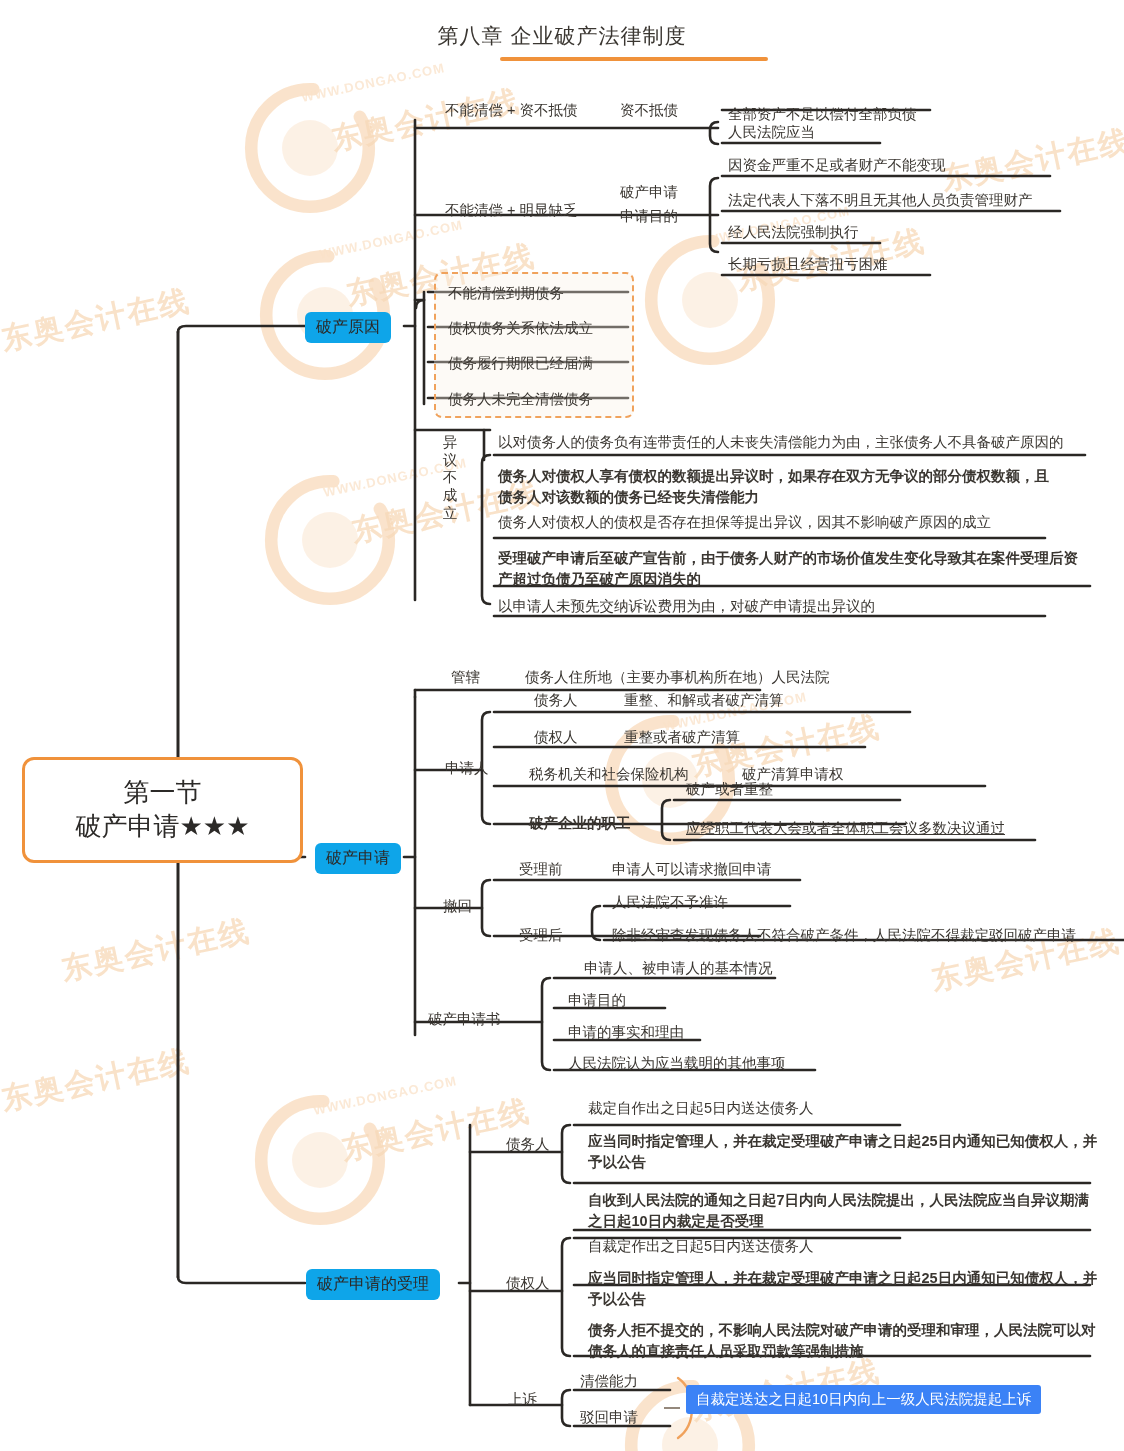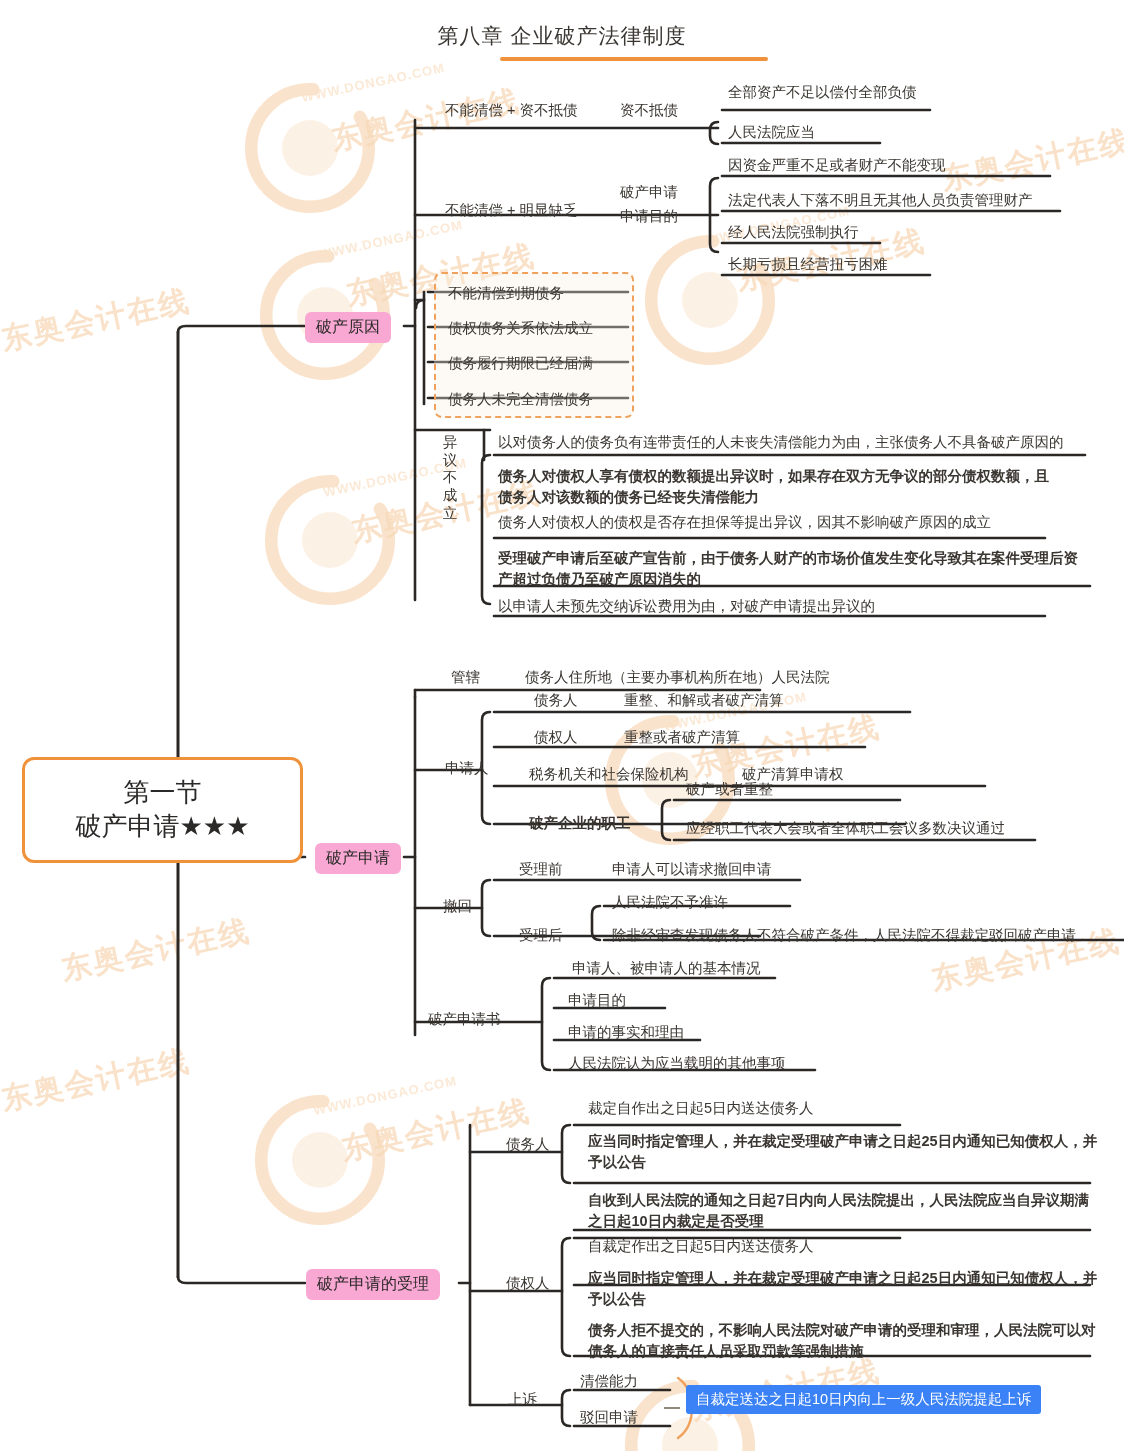--- a/index.html
+++ b/index.html
@@ -19,21 +19,21 @@
               background:#f0923b;border-radius:2px;}
 
   .node{position:absolute;white-space:nowrap;font-size:14.5px;line-height:1.45;color:#3a3631;}
   .node.wrap{white-space:normal;font-weight:bold;}
 
   .root{position:absolute;left:22px;top:757px;width:275px;height:100px;
         border:3px solid #f0923b;border-radius:12px;background:#fff;
         display:flex;flex-direction:column;align-items:center;justify-content:center;
         font-size:26px;line-height:1.3;color:#2c2a28;}
 
-  .tag{position:absolute;background:#f9a8d4;color:#2c2a28;border-radius:6px;
+  .tag{position:absolute;background:#0ea5e9;color:#2c2a28;border-radius:6px;
        padding:5px 11px;font-size:16px;white-space:nowrap;}
 
   .hl{position:absolute;background:#3b82f6;color:#fff;border-radius:3px;
       padding:5px 10px;font-size:14.5px;white-space:nowrap;}
 
   .dashbox{position:absolute;border:2px dashed #f0a25c;border-radius:8px;
            background:rgba(250,240,228,0.35);}
 
   .vtext{position:absolute;font-size:14.5px;line-height:1.22;text-align:center;width:18px;color:#3a3631;}
 </style>
@@ -213,21 +213,21 @@
     <span>第一节</span>
     <span>破产申请★★★</span>
   </div>
 
   <div class="tag" style="left:305px;top:312px;">破产原因</div>
   <div class="tag" style="left:315px;top:843px;">破产申请</div>
   <div class="tag" style="left:306px;top:1269px;">破产申请的受理</div>
 
   <div class="node" style="left:445px;top:100px;">不能清偿 + 资不抵债</div>
   <div class="node" style="left:620px;top:100px;">资不抵债</div>
-  <div class="node" style="left:728px;top:82px;text-align:right;">全部资产不足以偿付全部负债</div>
+  <div class="node" style="left:728px;top:104px;text-align:right;">全部资产不足以偿付全部负债</div>
   <div class="node" style="left:728px;top:122px;">人民法院应当</div>
 
   <div class="node" style="left:445px;top:200px;">不能清偿 + 明显缺乏</div>
   <div class="node" style="left:620px;top:182px;">破产申请</div>
   <div class="node" style="left:620px;top:206px;">申请目的</div>
   <div class="node" style="left:728px;top:155px;">因资金严重不足或者财产不能变现</div>
   <div class="node" style="left:728px;top:190px;">法定代表人下落不明且无其他人员负责管理财产</div>
   <div class="node" style="left:728px;top:222px;">经人民法院强制执行</div>
   <div class="node" style="left:728px;top:254px;">长期亏损且经营扭亏困难</div>
 
@@ -258,31 +258,31 @@
 
   <div class="node" style="left:534px;top:690px;">债务人</div>
   <div class="node" style="left:624px;top:690px;">重整、和解或者破产清算</div>
   <div class="node" style="left:534px;top:727px;">债权人</div>
   <div class="node" style="left:624px;top:727px;">重整或者破产清算</div>
   <div class="node" style="left:529px;top:764px;">税务机关和社会保险机构</div>
   <div class="node" style="left:742px;top:764px;">破产清算申请权</div>
 
   <div class="node" style="left:529px;top:813px;font-weight:bold;">破产企业的职工</div>
   <div class="node" style="left:686px;top:779px;">破产或者重整</div>
-  <div class="node" style="left:686px;top:818px;">应经职工代表大会或者全体职工会议多数决议通过</div>
+  <div class="node" style="left:686px;top:818px;text-decoration:underline;">应经职工代表大会或者全体职工会议多数决议通过</div>
 
   <div class="node" style="left:443px;top:896px;">撤回</div>
   <div class="node" style="left:519px;top:859px;">受理前</div>
   <div class="node" style="left:612px;top:859px;">申请人可以请求撤回申请</div>
   <div class="node" style="left:519px;top:925px;">受理后</div>
   <div class="node" style="left:612px;top:892px;">人民法院不予准许</div>
   <div class="node" style="left:612px;top:925px;">除非经审查发现债务人不符合破产条件，人民法院不得裁定驳回破产申请</div>
 
   <div class="node" style="left:428px;top:1009px;">破产申请书</div>
-  <div class="node" style="left:572px;top:958px;">申请人、被申请人的基本情况</div>
+  <div class="node" style="left:584px;top:958px;">申请人、被申请人的基本情况</div>
   <div class="node" style="left:568px;top:990px;">申请目的</div>
   <div class="node" style="left:568px;top:1022px;">申请的事实和理由</div>
   <div class="node" style="left:568px;top:1053px;">人民法院认为应当载明的其他事项</div>
 
   <div class="node" style="left:506px;top:1134px;">债务人</div>
   <div class="node" style="left:588px;top:1098px;">裁定自作出之日起5日内送达债务人</div>
   <div class="node wrap" style="left:588px;top:1131px;width:510px;">应当同时指定管理人，并在裁定受理破产申请之日起25日内通知已知债权人，并予以公告</div>
   <div class="node wrap" style="left:588px;top:1190px;width:510px;">自收到人民法院的通知之日起7日内向人民法院提出，人民法院应当自异议期满之日起10日内裁定是否受理</div>
 
   <div class="node" style="left:506px;top:1273px;">债权人</div>

